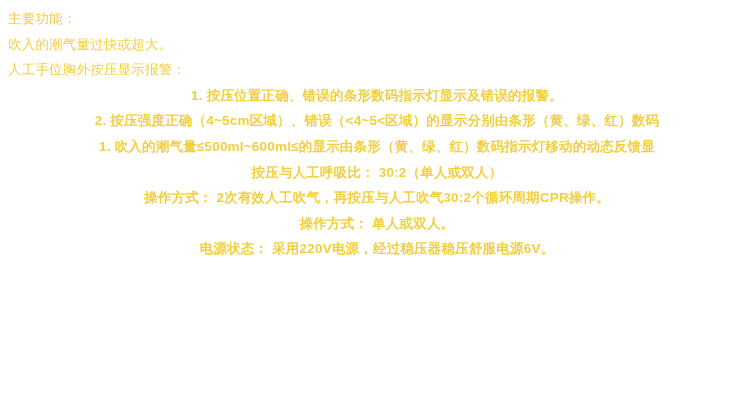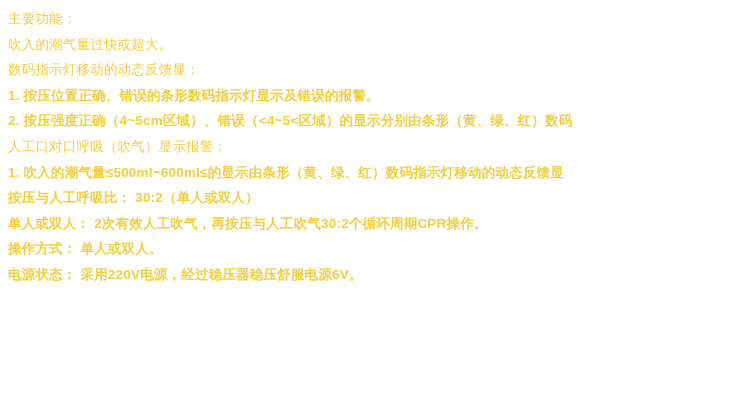--- a/index.html
+++ b/index.html
@@ -23,32 +23,32 @@
   }
   .line {
     font-size: 13.5px;
     line-height: 25.6px;
     color: #f2cf3f;
     letter-spacing: 0.2px;
     white-space: nowrap;
   }
   .line.bold {
     font-weight: bold;
+    text-align: center;
   }
 </style>
 </head>
 <body>
 
 <div class="page">
 
   <div class="line">主要功能：</div>
   <div class="line">吹入的潮气量过快或超大。</div>
-  <div class="line">数码指示灯移动的动态反馈显：</div>
+  <div class="line">人工手位胸外按压显示报警：</div>
   <div class="line bold">1. 按压位置正确、错误的条形数码指示灯显示及错误的报警。</div>
   <div class="line bold">2. 按压强度正确（4~5cm区域）、错误（&lt;4~5&lt;区域）的显示分别由条形（黄、绿、红）数码</div>
-  <div class="line">人工口对口呼吸（吹气）显示报警：</div>
   <div class="line bold">1. 吹入的潮气量≤500ml~600ml≤的显示由条形（黄、绿、红）数码指示灯移动的动态反馈显</div>
   <div class="line bold">按压与人工呼吸比： 30:2（单人或双人）</div>
-  <div class="line bold">单人或双人： 2次有效人工吹气，再按压与人工吹气30:2个循环周期CPR操作。</div>
+  <div class="line bold">操作方式： 2次有效人工吹气，再按压与人工吹气30:2个循环周期CPR操作。</div>
   <div class="line bold">操作方式： 单人或双人。</div>
   <div class="line bold">电源状态： 采用220V电源，经过稳压器稳压舒服电源6V。</div>
 
 </div>
 
 </body></html>

